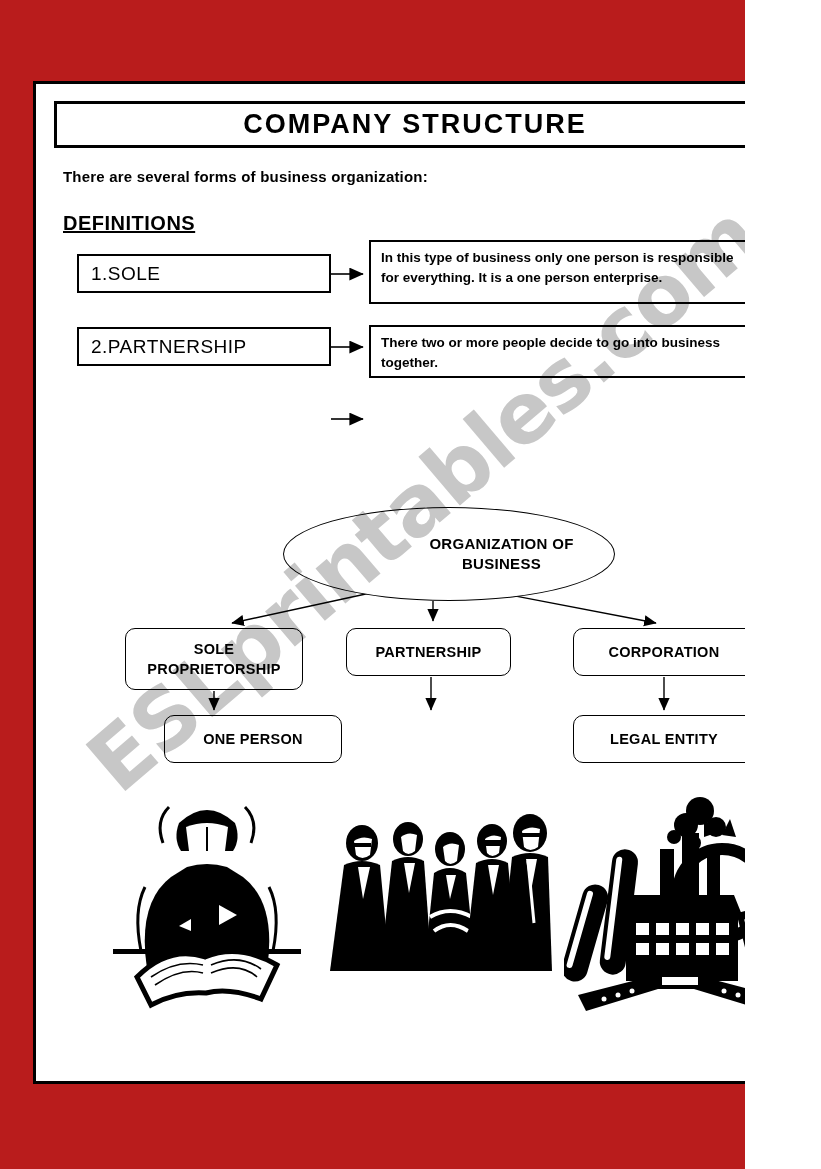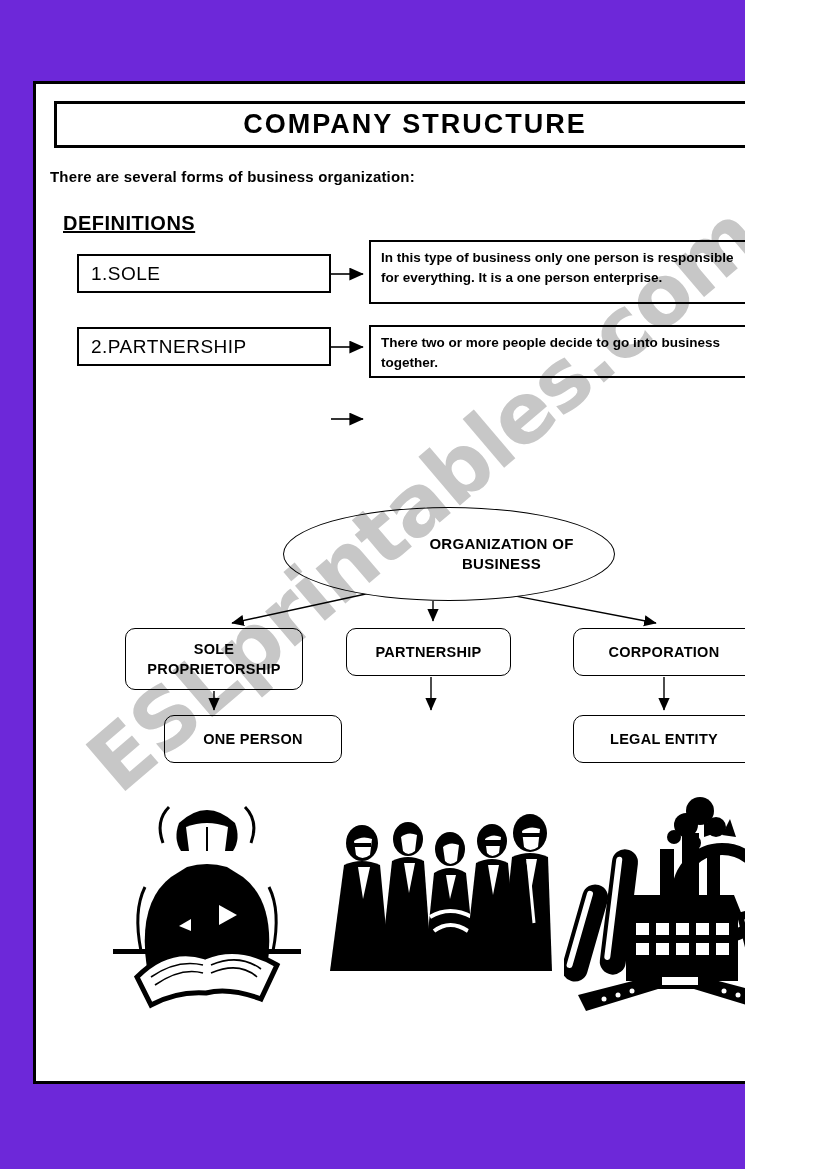--- a/index.html
+++ b/index.html
@@ -1,32 +1,32 @@
 <!DOCTYPE html>
 <html><head>
 <meta charset="utf-8">
 <style>
   * { margin:0; padding:0; box-sizing:border-box; }
   html,body { background:#fff; }
   .page {
-    position:relative; width:745px; height:1169px; background:#6d28d9;
+    position:relative; width:745px; height:1169px; background:#b91c1c;
     font-family:"Liberation Sans", sans-serif; color:#000; overflow:hidden;
   }
   .frame {
     position:absolute; left:33px; top:81px; width:758px; height:1003px;
     border:3px solid #000; background:#fff;
   }
   
   .title-box {
     position:absolute; left:18px; top:17px; width:722px; height:47px;
     border:3px solid #000; display:flex; align-items:center; justify-content:center;
   }
   .title-box h1 { font-size:27px; font-weight:bold; letter-spacing:2px; }
   .intro {
-    position:absolute; left:14px; top:84px; font-size:15px; font-weight:bold;
+    position:absolute; left:27px; top:84px; font-size:15px; font-weight:bold;
     letter-spacing:.2px;
   }
   .defs-heading {
     position:absolute; left:27px; top:128px; font-size:20px; font-weight:bold;
     text-decoration:underline; text-decoration-thickness:2px; letter-spacing:.5px;
   }
   
   .term-box {
     position:absolute; left:41px; width:254px; height:39px; border:2px solid #000000;
     display:flex; align-items:center; padding-left:12px;

